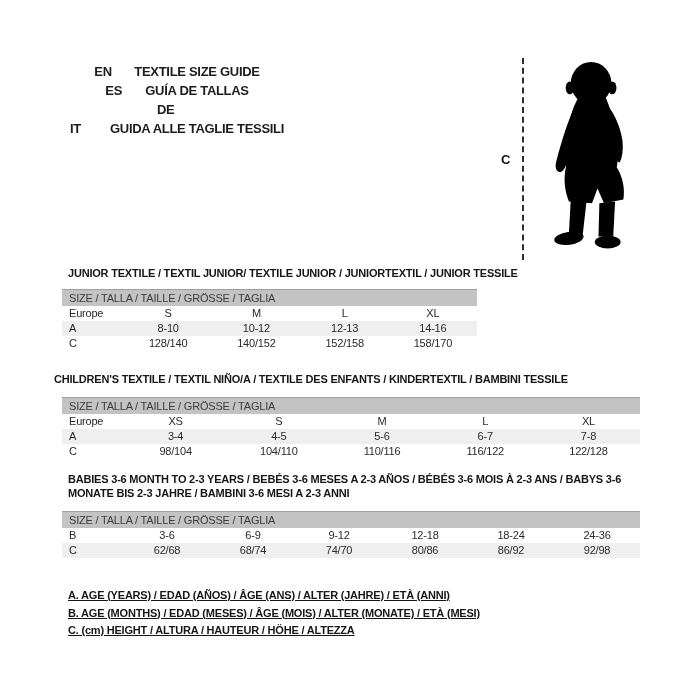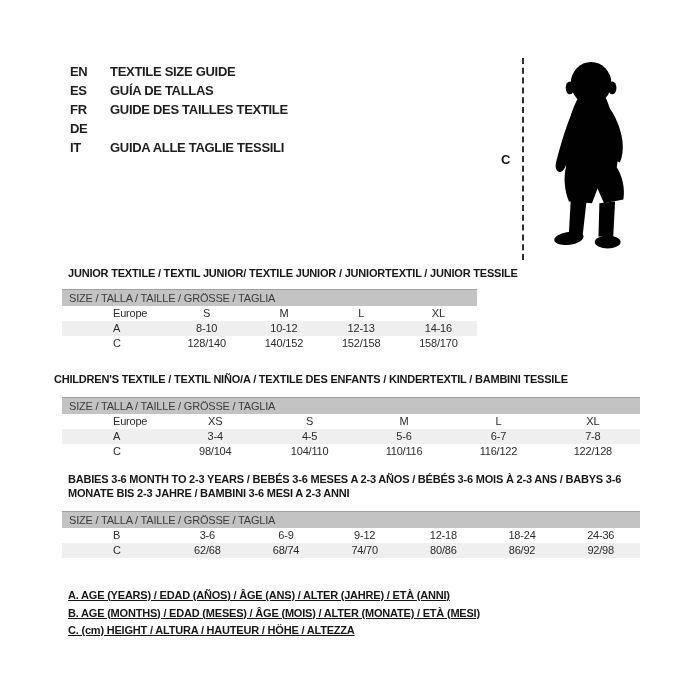--- a/index.html
+++ b/index.html
@@ -3,21 +3,21 @@
 <meta charset="utf-8">
 <style>
   html,body { margin:0; padding:0; background:#ffffff; }
   .canvas {
     position:relative; width:700px; height:700px; background:#ffffff;
     font-family:"Liberation Sans", sans-serif; color:#1d1d1d; overflow:hidden;
   }
 
   
   .lang { position:absolute; left:70px; top:62px; }
-  .lang-row { display:flex; height:19px; align-items:center; }
+  .lang-row { display:flex; height:19px; align-items:center;justify-content:center; }
   .lang-code { width:40px; font-weight:bold; font-size:13px; letter-spacing:-0.3px; }
   .lang-label { font-weight:bold; font-size:13px; letter-spacing:-0.3px; white-space:nowrap; }
 
   
   .figure { position:absolute; left:500px; top:50px; width:155px; height:218px; }
   .dash-line { position:absolute; left:22px; top:8px; height:202px; width:0; border-left:2px dashed #2e2e2e; }
   .c-label { position:absolute; left:1px; top:102px; font-weight:bold; font-size:13px; color:#111; }
   .figure svg { position:absolute; left:32px; top:4px; }
 
   
@@ -27,44 +27,40 @@
   .sec-title-3 { left:68px; top:472px; width:558px; }
 
   
   .size-table { position:absolute; font-size:11px; letter-spacing:-0.2px; }
   .table-1 { left:62px; top:289px; width:415px; }
   .table-2 { left:62px; top:397px; width:578px; }
   .table-3 { left:62px; top:511px; width:578px; }
   .t-header { background:#c3c3c3; border-top:1px solid #a0a0a0; height:16px; line-height:16px; padding-left:7px; color:#3c3c3c; }
   .t-row { display:flex; height:15px; line-height:15px; color:#2a2a2a; }
   .t-row.shaded { background:#efefef; }
-  .row-label { width:62px; padding-left:7px; box-sizing:border-box;margin-left:44px; }
+  .row-label { width:62px; padding-left:7px; box-sizing:border-box; }
   .cells { flex:1; display:flex; }
   .cell { flex:1; text-align:center; }
 
   
   .legend { position:absolute; left:68px; top:587px; font-weight:bold; font-size:11px; letter-spacing:-0.2px; line-height:17.5px; color:#161616;text-decoration:underline; }
 </style>
 </head>
 <body>
 
 <div class="canvas">
 
   <div class="lang">
     <div class="lang-row">
       <span class="lang-code">EN</span>
       <span class="lang-label">TEXTILE SIZE GUIDE</span>
     </div>
     <div class="lang-row">
       <span class="lang-code">ES</span>
       <span class="lang-label">GUÍA DE TALLAS</span>
-    </div>
-    <div class="lang-row">
-      <span class="lang-code">FR</span>
-      <span class="lang-label">GUIDE DES TAILLES TEXTILE</span>
     </div>
     <div class="lang-row">
       <span class="lang-code">DE</span>
     </div>
     <div class="lang-row">
       <span class="lang-code">IT</span>
       <span class="lang-label">GUIDA ALLE TAGLIE TESSILI</span>
     </div>
   </div>
 

